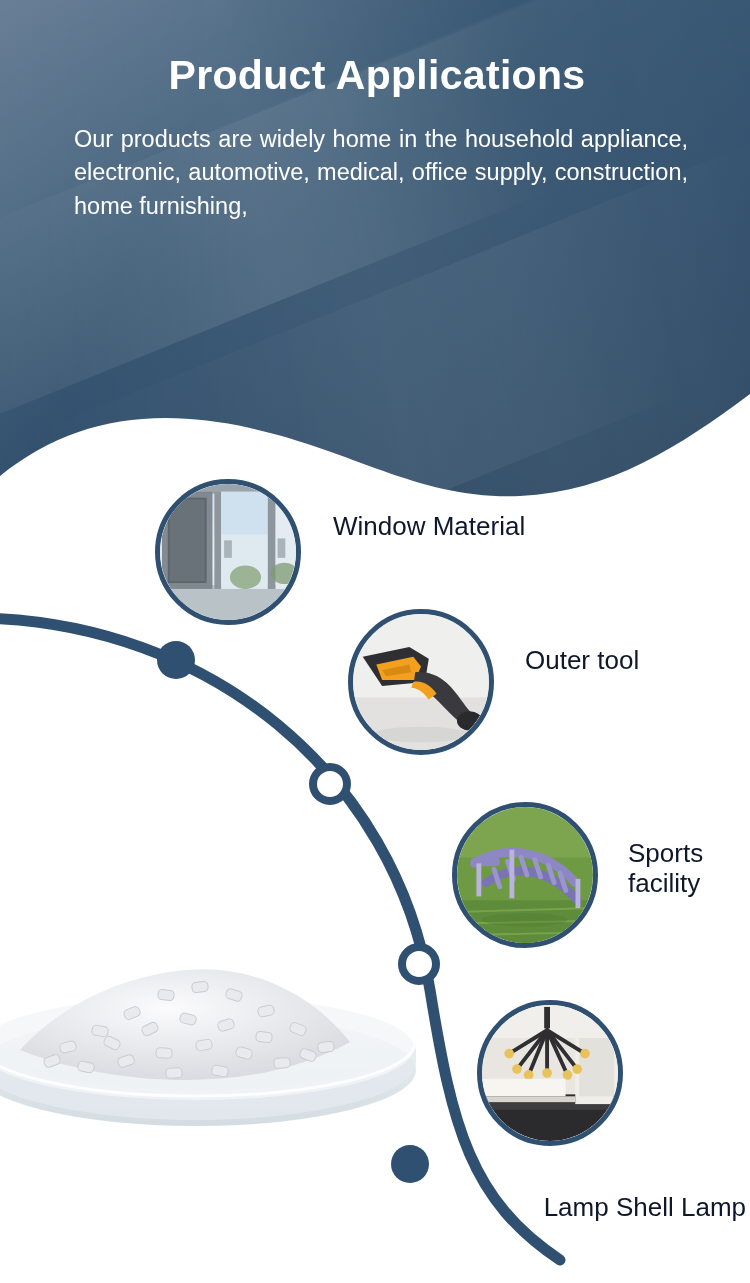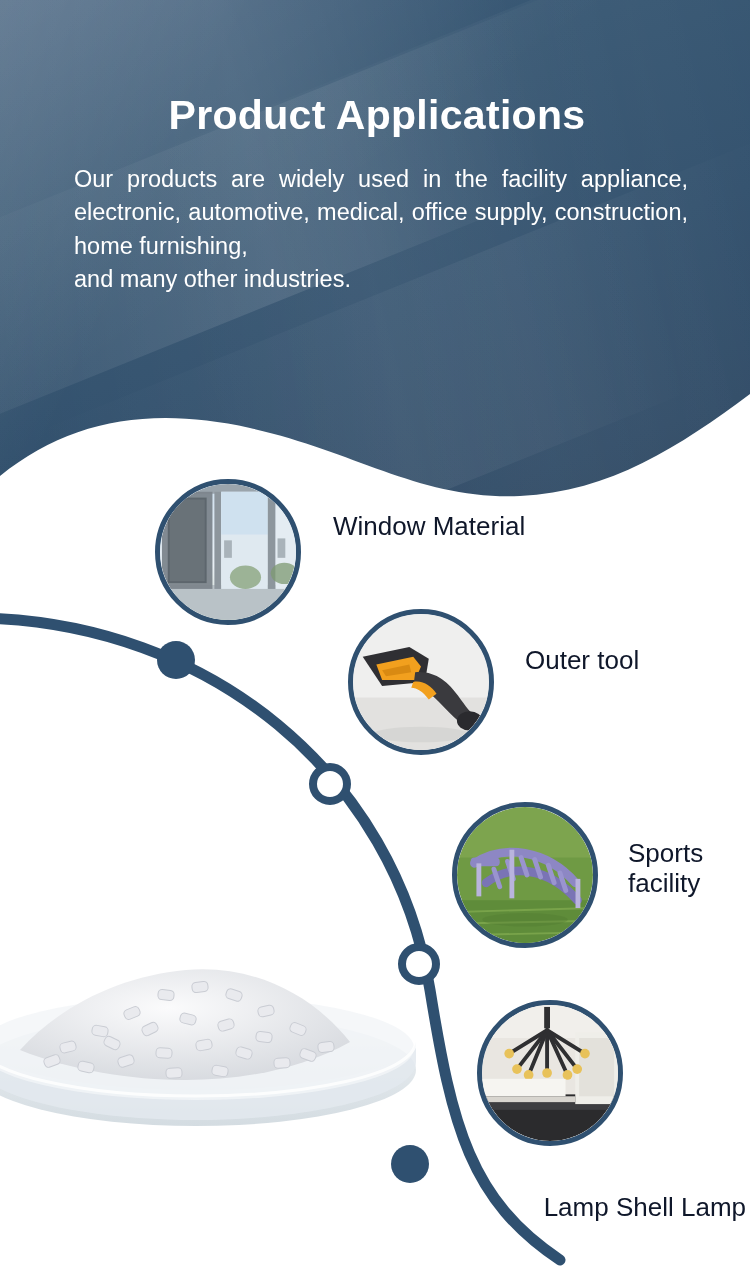--- a/index.html
+++ b/index.html
@@ -47,21 +47,21 @@
     left: 0;
     top: 380px;
     width: 750px;
     height: 200px;
   }
 
   .banner-text {
     position: absolute;
     left: 0; top: 0;
     width: 750px;
-    padding: 92px 62px 0 74px;
+    padding: 52px 62px 0 74px;
     z-index: 3;
   }
   .title {
     color: #ffffff;
     font-size: 41px;
     font-weight: bold;
     letter-spacing: .3px;
     text-align: center;
     padding-right: 8px;
     margin-bottom: 24px;
@@ -120,24 +120,23 @@
 
   <div class="banner">
     <div class="sheen s1"></div>
     <div class="sheen s2"></div>
     <div class="sheen s3"></div>
     <div class="sheen s4"></div>
 
     <div class="banner-text">
       <div class="title">Product Applications</div>
       <div class="subtitle">
-        <span>Our products are widely used in the facility</span>
+        <span>Our products are widely home in the household</span>
         <span>appliance, electronic, automotive, medical,</span>
         <span>office supply, construction, home furnishing,</span>
-        <span class="last">and many other industries.</span>
       </div>
     </div>
   </div>
 
   <svg class="wave" viewBox="0 0 750 200" preserveAspectRatio="none">
     <path d="M0,96 C70,40 150,26 250,48 C355,71 420,120 520,116 C610,112 680,66 750,14 L750,200 L0,200 Z" fill="#ffffff"></path>
   </svg>
 
   <svg class="arc" viewBox="0 0 750 723">
     <path d="M-20,58 C210,62 395,215 430,430 C452,566 470,640 560,700" fill="none" stroke="#2f5070" stroke-width="11" stroke-linecap="round"></path>

